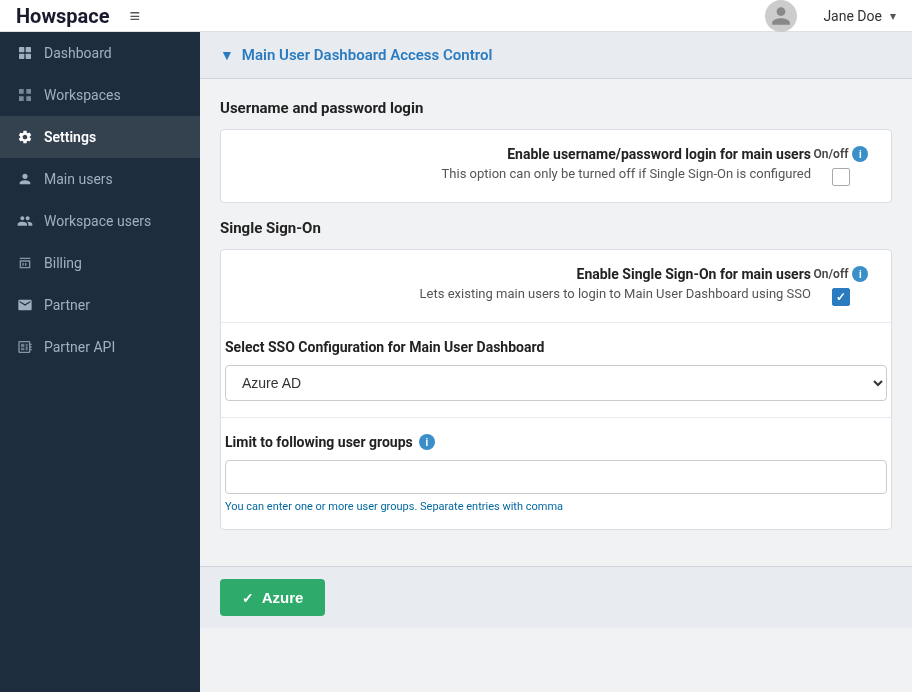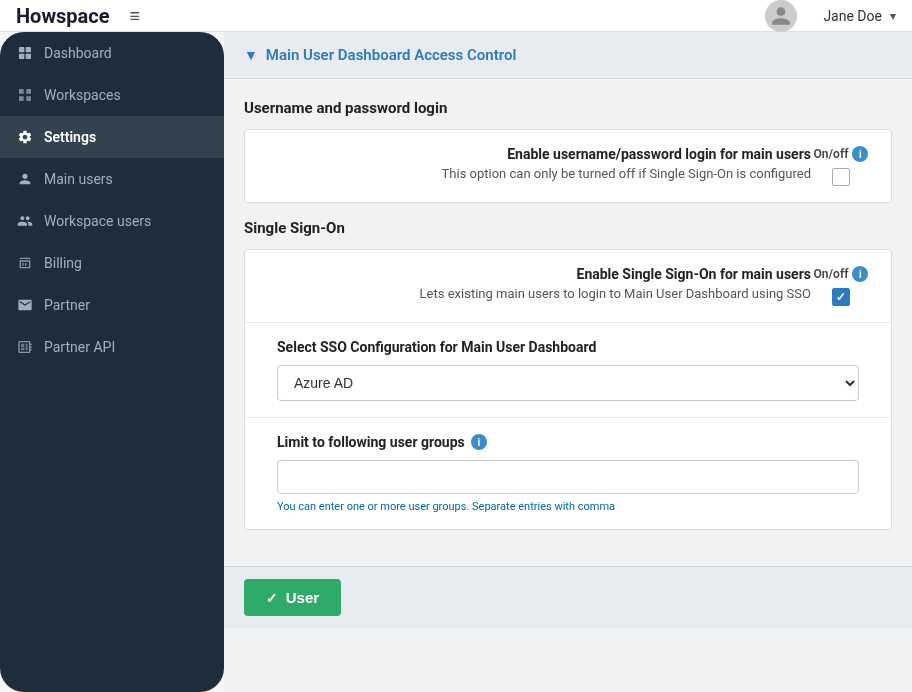--- a/index.html
+++ b/index.html
@@ -23,27 +23,26 @@
     .avatar-circle { width: 32px; height: 32px; border-radius: 50%; background: #ccc; display: flex; align-items: center; justify-content: center; }
     .avatar-circle svg { width: 22px; height: 22px; }
     .username { font-size: 14px; color: #333; margin-left: 18px; }
     .dropdown-arrow { font-size: 12px; color: #555; cursor: pointer; }
 
     
     .app-body { display: flex; flex: 1; overflow: hidden; }
 
     
     .sidebar {
-      width: 224px;
+      width: 200px;
       background: #1e2d3d;
       flex-shrink: 0;
       display: flex;
       flex-direction: column;
       overflow-y: auto;
-      border-radius: 24px;
     }
     .sidebar-item {
       display: flex;
       align-items: center;
       gap: 10px;
       padding: 12px 16px;
       color: #a0b0c0;
       cursor: pointer;
       font-size: 14px;
       transition: background 0.15s;
@@ -130,21 +129,21 @@
     }
     .checkbox-custom.checked::after {
       content: '✓';
       color: #fff;
       font-size: 12px;
       font-weight: 700;
     }
 
     
     .sso-sub {
-      padding: 16px 32px;
+      padding: 16px 4px;
       border-top: 1px solid #e8eaec;
     }
     .sso-sub-label { font-size: 14px; font-weight: 700; color: #222; margin-bottom: 10px; display: flex; align-items: center; gap: 6px; }
 
     
     .select-field {
       width: 100%;
       padding: 8px 12px;
       border: 1px solid #ccc;
       border-radius: 4px;
@@ -347,17 +346,17 @@
           </div>
           <input type="text" class="text-input" value="" style="">
           <div class="field-hint">You can enter one or more user groups. Separate entries with comma</div>
         </div>
       </div>
     </div>
 
     <div class="save-btn-bar">
       <button class="save-button">
         <span class="check-icon">✓</span>
-        <span>User</span>
+        <span>Azure</span>
       </button>
     </div>
   </div>
 </div>
 
 </body></html>

